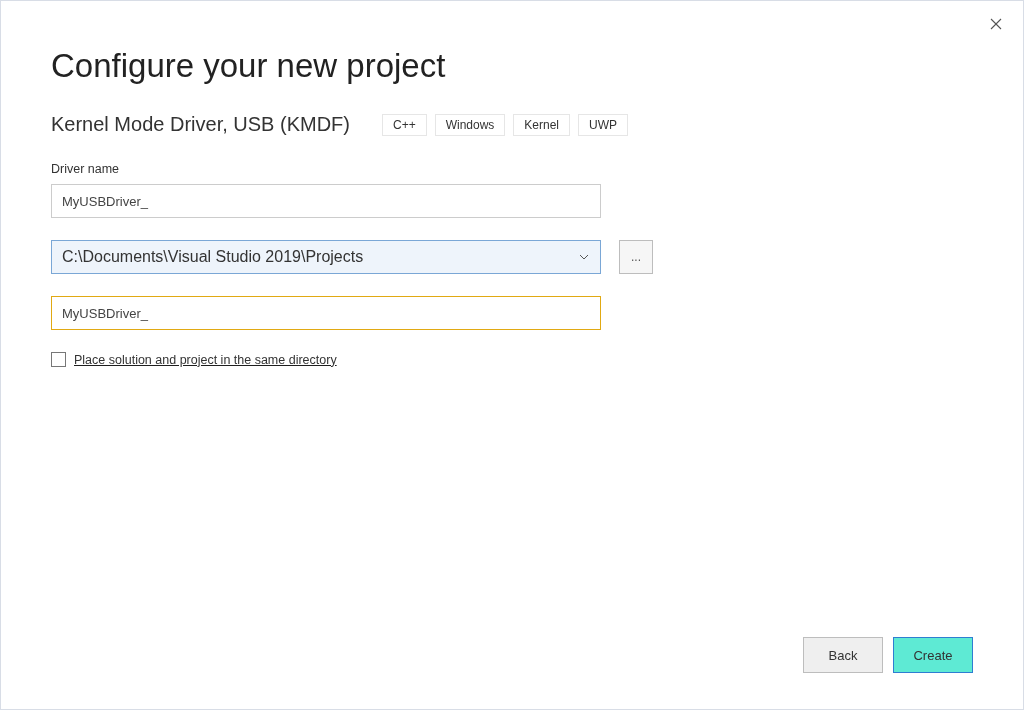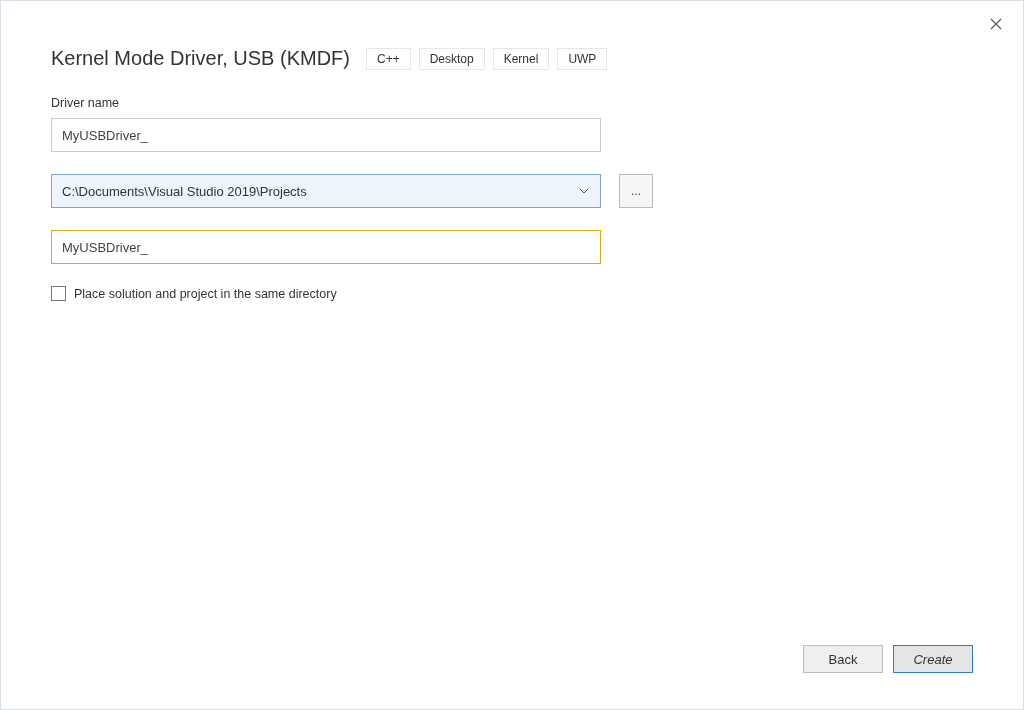--- a/index.html
+++ b/index.html
@@ -34,21 +34,21 @@
     }
     .page-title {
       font-size: 33px;
       font-weight: 400;
       color: #222;
       margin-bottom: 28px;
     }
     .subtitle-row {
       display: flex;
       align-items: center;
-      gap: 16px;
+      gap: 32px;
       margin-bottom: 26px;
     }
     .template-name {
       font-size: 20px;
       font-weight: 400;
       color: #333;
     }
     .tags {
       display: flex;
       gap: 8px;
@@ -96,21 +96,21 @@
     }
     .combo {
       width: 550px;
       height: 34px;
       border: 1px solid #7aa7d6;
       background: #eef4fb;
       display: flex;
       align-items: center;
       justify-content: space-between;
       padding: 0 8px 0 10px;
-      font-size: 13px;
+      font-size: 16px;
       color: #333;
       cursor: pointer;
     }
     .combo-arrow {
       width: 16px; height: 16px;
       display: flex; align-items: center; justify-content: center;
       color: #555;
     }
     .combo-arrow svg { width: 8px; height: 5px; }
     .browse-btn {
@@ -136,20 +136,21 @@
       color: #444;
       outline: none;
       font-family: inherit;
     }
 
     .checkbox-row {
       display: flex;
       align-items: center;
       gap: 8px;
       margin-top: 18px;
+      text-decoration: underline;
     }
     .checkbox {
       width: 15px;
       height: 15px;
       border: 1px solid #777;
       background: #fff;
       cursor: pointer;
     }
     .checkbox-label {
       font-size: 12.5px;
@@ -159,57 +160,57 @@
 
     .footer {
       position: absolute;
       bottom: 36px;
       right: 50px;
       display: flex;
       gap: 10px;
     }
     .btn {
       width: 80px;
-      height: 28px;
+      height: 36px;
       font-size: 13px;
       display: flex;
       align-items: center;
       justify-content: center;
       cursor: pointer;
       font-family: inherit;
     }
     .btn-back {
       border: 1px solid #bdbdbd;
       background: #efefef;
       color: #333;
     }
     .btn-create {
       border: 1px solid #2f7dd1;
-      background: #e5e5e5;
-      color: #333;
-      font-style: italic;
+      background: #5eead4;
+      color: #333;
     }
   </style>
 </head>
 <body>
 
 <div class="close-btn">
   <svg viewBox="0 0 12 12">
     <line x1="1" y1="1" x2="11" y2="11" stroke="currentColor" stroke-width="1.1"></line>
     <line x1="11" y1="1" x2="1" y2="11" stroke="currentColor" stroke-width="1.1"></line>
   </svg>
 </div>
 
 <div class="content">
+  <h1 class="page-title">Configure your new project</h1>
 
   <div class="subtitle-row">
     <div class="template-name">Kernel Mode Driver, USB (KMDF)</div>
     <div class="tags">
       <span class="tag">C++</span>
-      <span class="tag">Desktop</span>
+      <span class="tag">Windows</span>
       <span class="tag">Kernel</span>
       <span class="tag">UWP</span>
     </div>
   </div>
 
   <div class="field-group">
     <div class="field-label">Driver name</div>
     <input class="text-input" type="text" value="MyUSBDriver_" style="">
   </div>
 

